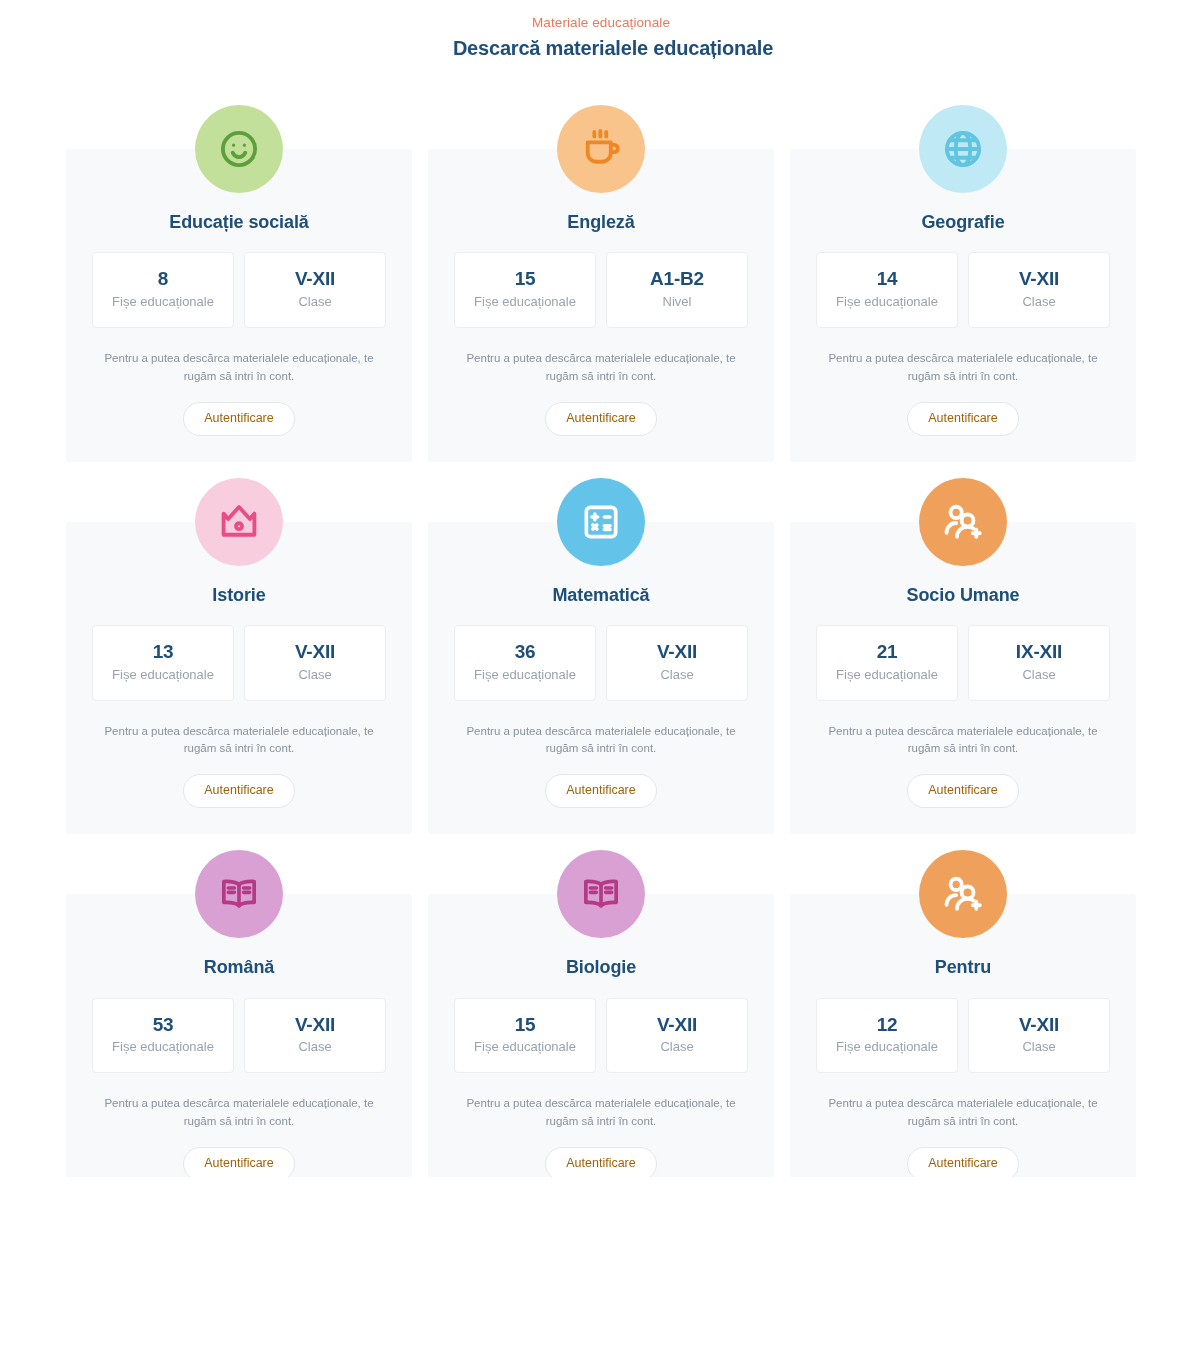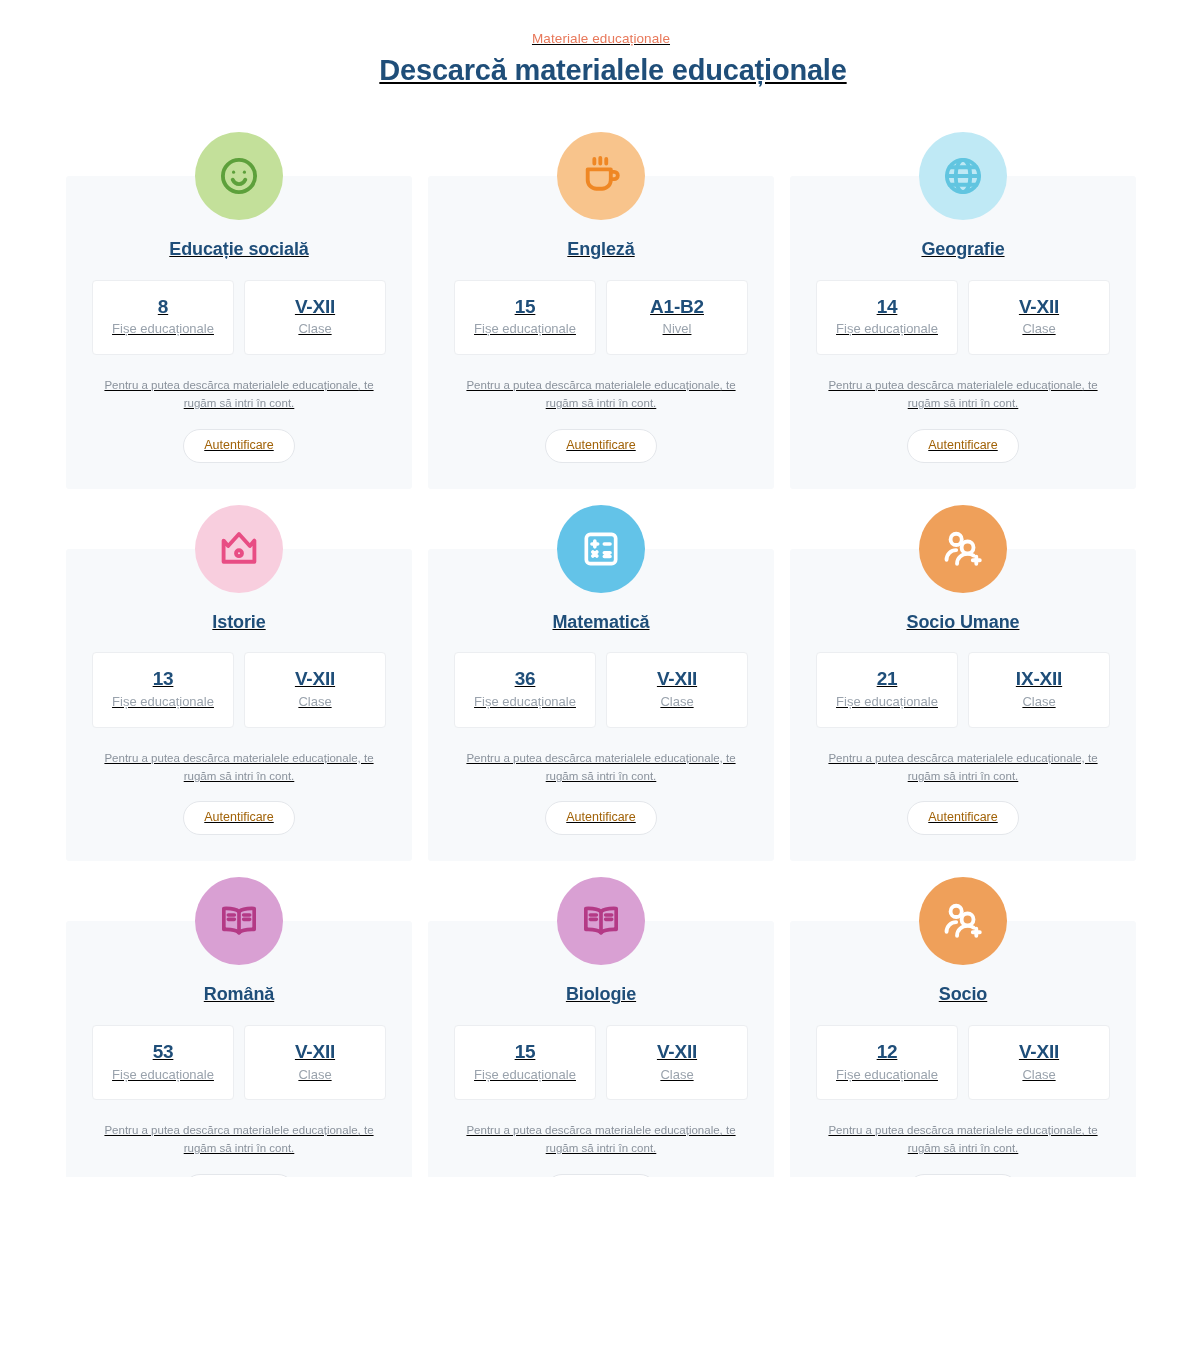--- a/index.html
+++ b/index.html
@@ -11,38 +11,37 @@
     background: #ffffff;
     font-family: "Liberation Sans", "DejaVu Sans", sans-serif;
     -webkit-font-smoothing: antialiased;
   }
 
   .page {
     width: 1202px;
     height: 1177px;
     position: relative;
     overflow: hidden;
-    padding: 30px 0 0 0;
-    text-decoration: underline;
+    padding: 14px 0 0 0;
   }
 
   
   .page-header {
     text-align: center;
     margin-bottom: 44px;
   }
   .eyebrow {
     font-size: 13.5px;
     color: #e8785a;
     letter-spacing: 0.1px;
     line-height: 1.4;
     margin-bottom: 3px;
   }
   .page-title {
-    font-size: 29px;
+    font-size: 20px;
     font-weight: bold;
     color: #1f4e79;
     letter-spacing: -0.2px;
     line-height: 1.25;
     margin-left: 24px;
   }
 
   
   .cards-grid {
     width: 1070px;
@@ -337,21 +336,21 @@
       <div class="card">
         <div class="card-icon" style="background:#efa05a">
           <svg width="42" height="42" viewBox="0 0 24 24">
             <circle cx="8.1" cy="6.5" r="3.2" fill="none" stroke="#ffffff" stroke-width="2.2" stroke-linecap="round" stroke-linejoin="round"></circle>
             <path d="M2.6 18.2c0-3.3 2.5-5.6 5.5-5.6" fill="none" stroke="#ffffff" stroke-width="2.2" stroke-linecap="round" stroke-linejoin="round"></path>
             <circle cx="14.6" cy="11.1" r="3.4" fill="none" stroke="#ffffff" stroke-width="2.2" stroke-linecap="round" stroke-linejoin="round"></circle>
             <path d="M8.6 20.4c0-3.3 2.7-5.6 6-5.6 1.3 0 2.5 0.35 3.5 0.96" fill="none" stroke="#ffffff" stroke-width="2.2" stroke-linecap="round" stroke-linejoin="round"></path>
             <path d="M17.6 18.4h4M19.6 16.4v4" fill="none" stroke="#ffffff" stroke-width="2.2" stroke-linecap="round" stroke-linejoin="round"></path>
           </svg>
         </div>
-        <div class="card-title">Socio</div>
+        <div class="card-title">Pentru</div>
         <div class="stats">
           <div class="stat-box">
             <div class="stat-value">12</div>
             <div class="stat-label">Fișe educaționale</div>
           </div>
           <div class="stat-box">
             <div class="stat-value">V-XII</div>
             <div class="stat-label">Clase</div>
           </div>
         </div>

